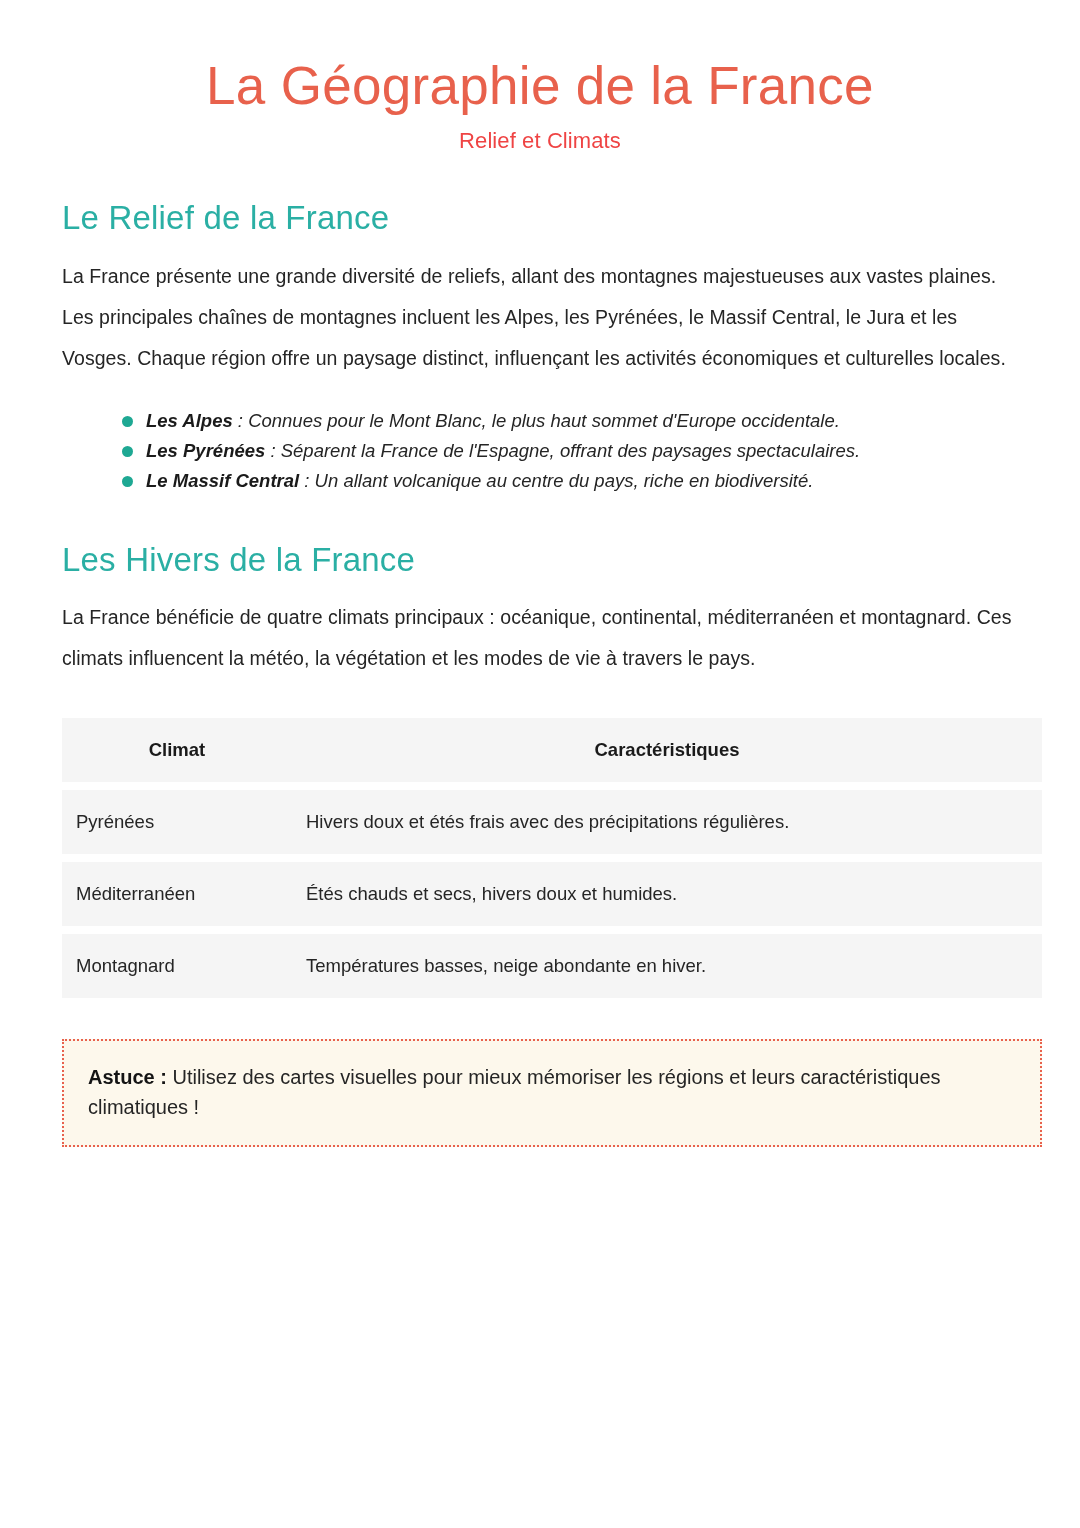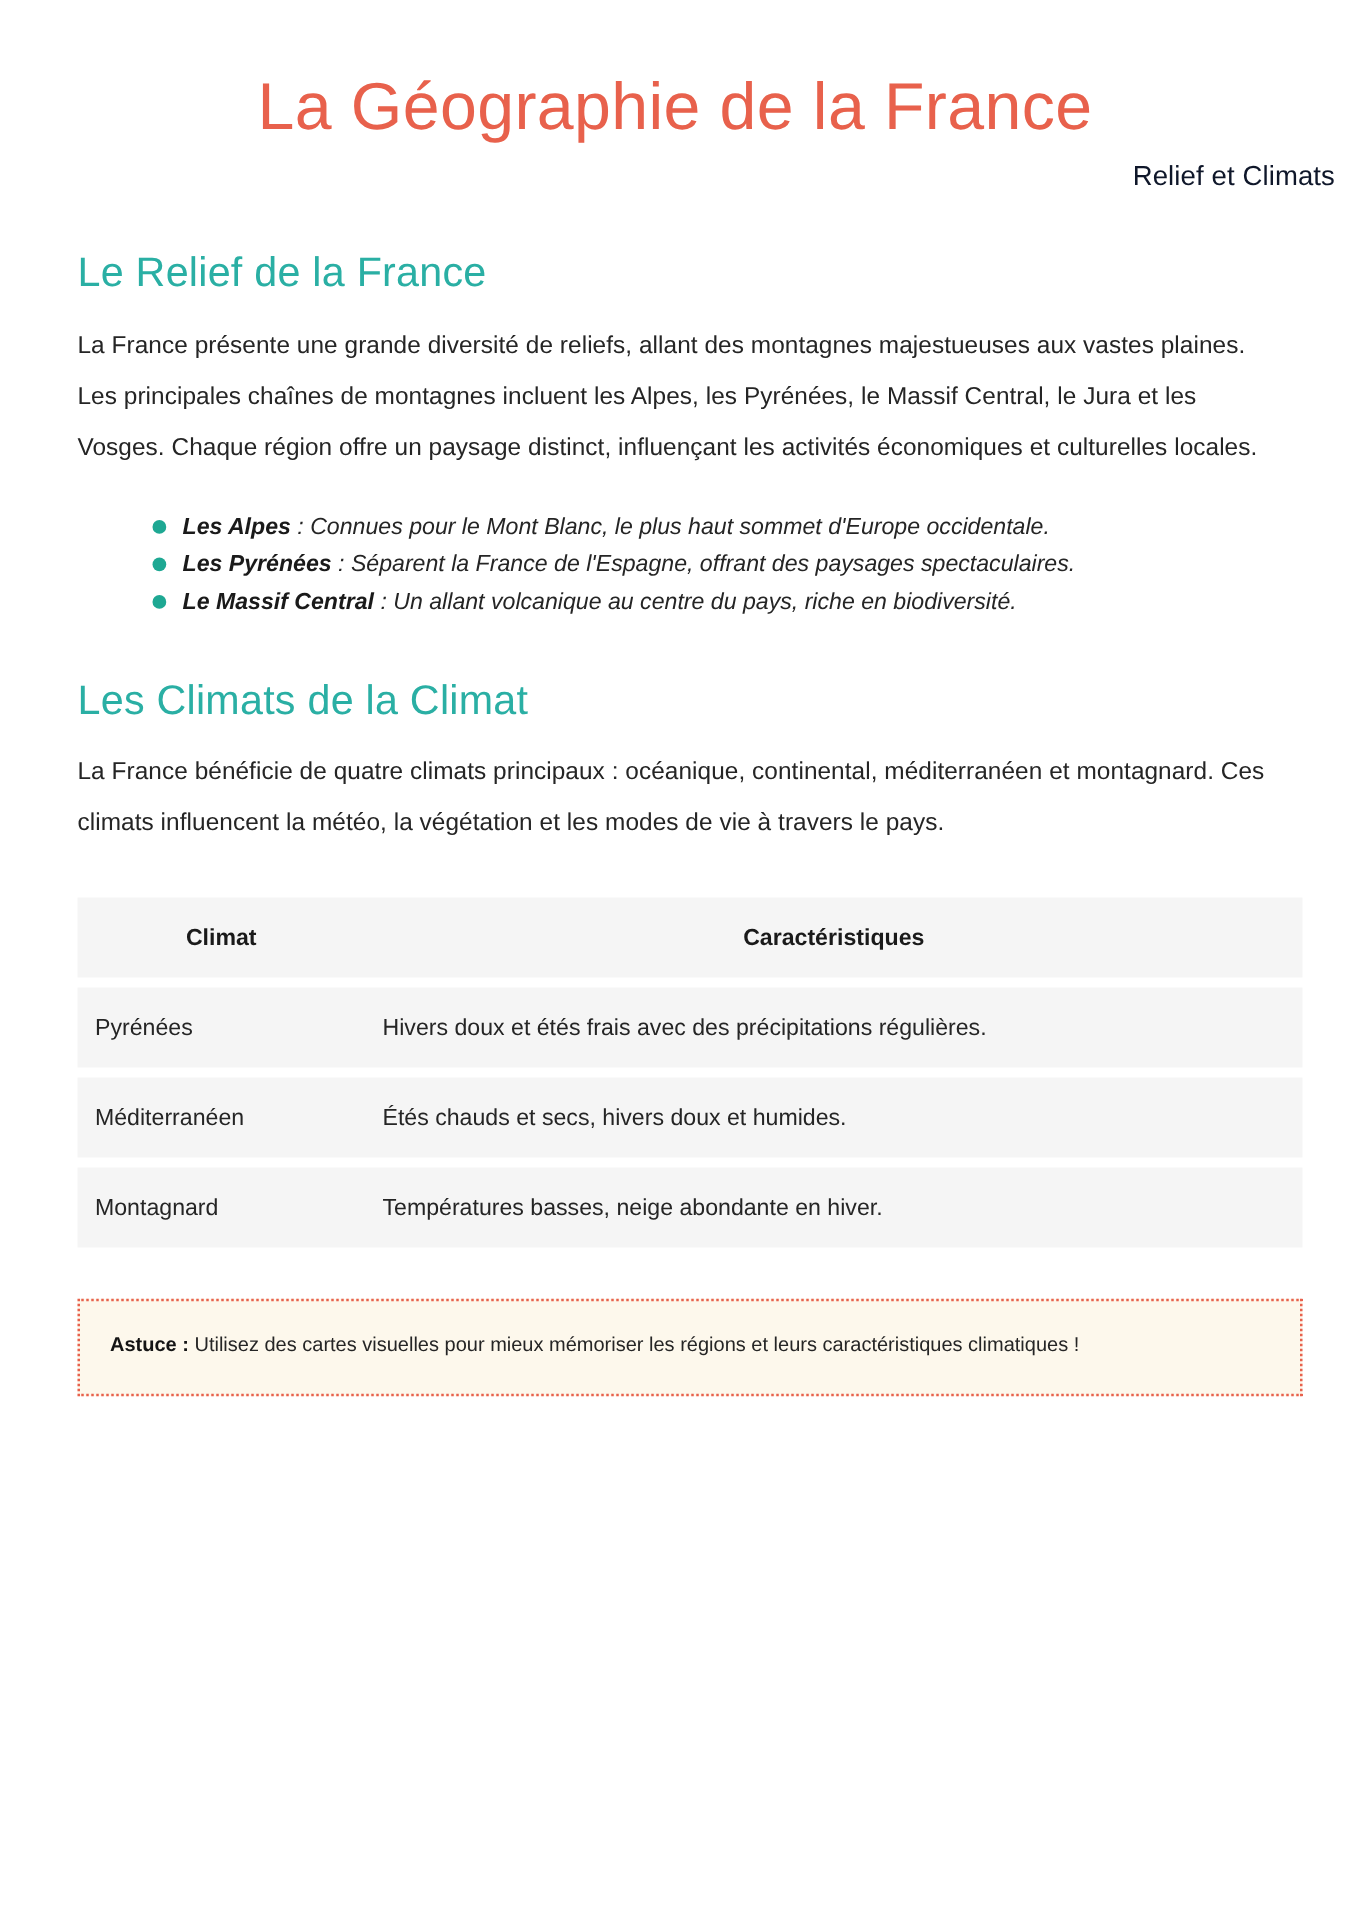--- a/index.html
+++ b/index.html
@@ -34,23 +34,22 @@
     font-size: 53px;
     font-weight: 400;
     letter-spacing: 0.3px;
     color: #e8614c;
     line-height: 1.15;
   }
   .doc-subtitle {
     margin: 11px 0 0 0;
     font-size: 22px;
     font-weight: 400;
-    color: #0f172a;
+    color: #ef4444;
     letter-spacing: 0.1px;
-    text-align: right;
   }
 
   
   .content {
     padding: 0 50px;
     margin-top: 44px;
   }
 
   
   .section-heading {
@@ -147,21 +146,21 @@
   .tip-box {
     margin-top: 33px;
     width: 980px;
     box-sizing: border-box;
     background: #fdf8ec;
     border: 2px dotted #e8614c;
     padding: 21px 24px 23px 24px;
   }
   .tip-text {
     margin: 0;
-    font-size: 16px;
+    font-size: 20px;
     line-height: 30px;
     color: #252525;
   }
   .tip-label {
     font-weight: 700;
     color: #141414;
   }
 </style>
 </head>
 <body>
@@ -190,21 +189,21 @@
           <span class="bullet-term">Les Pyrénées</span><span> : Séparent la France de l'Espagne, offrant des paysages spectaculaires.</span>
         </li>
         <li class="bullet-item">
           <span class="bullet-dot"></span>
           <span class="bullet-term">Le Massif Central</span><span> : Un allant volcanique au centre du pays, riche en biodiversité.</span>
         </li>
       </ul>
     </section>
 
     <section>
-      <h2 class="section-heading second">Les Climats de la Climat</h2>
+      <h2 class="section-heading second">Les Hivers de la France</h2>
 
       <p class="para">La France bénéficie de quatre climats principaux : océanique, continental, méditerranéen et montagnard. Ces climats influencent la météo, la végétation et les modes de vie à travers le pays.</p>
 
       <table class="climate-table">
         <colgroup>
           <col class="col-climat">
           <col class="col-carac">
         </colgroup>
         <thead>
           <tr>

